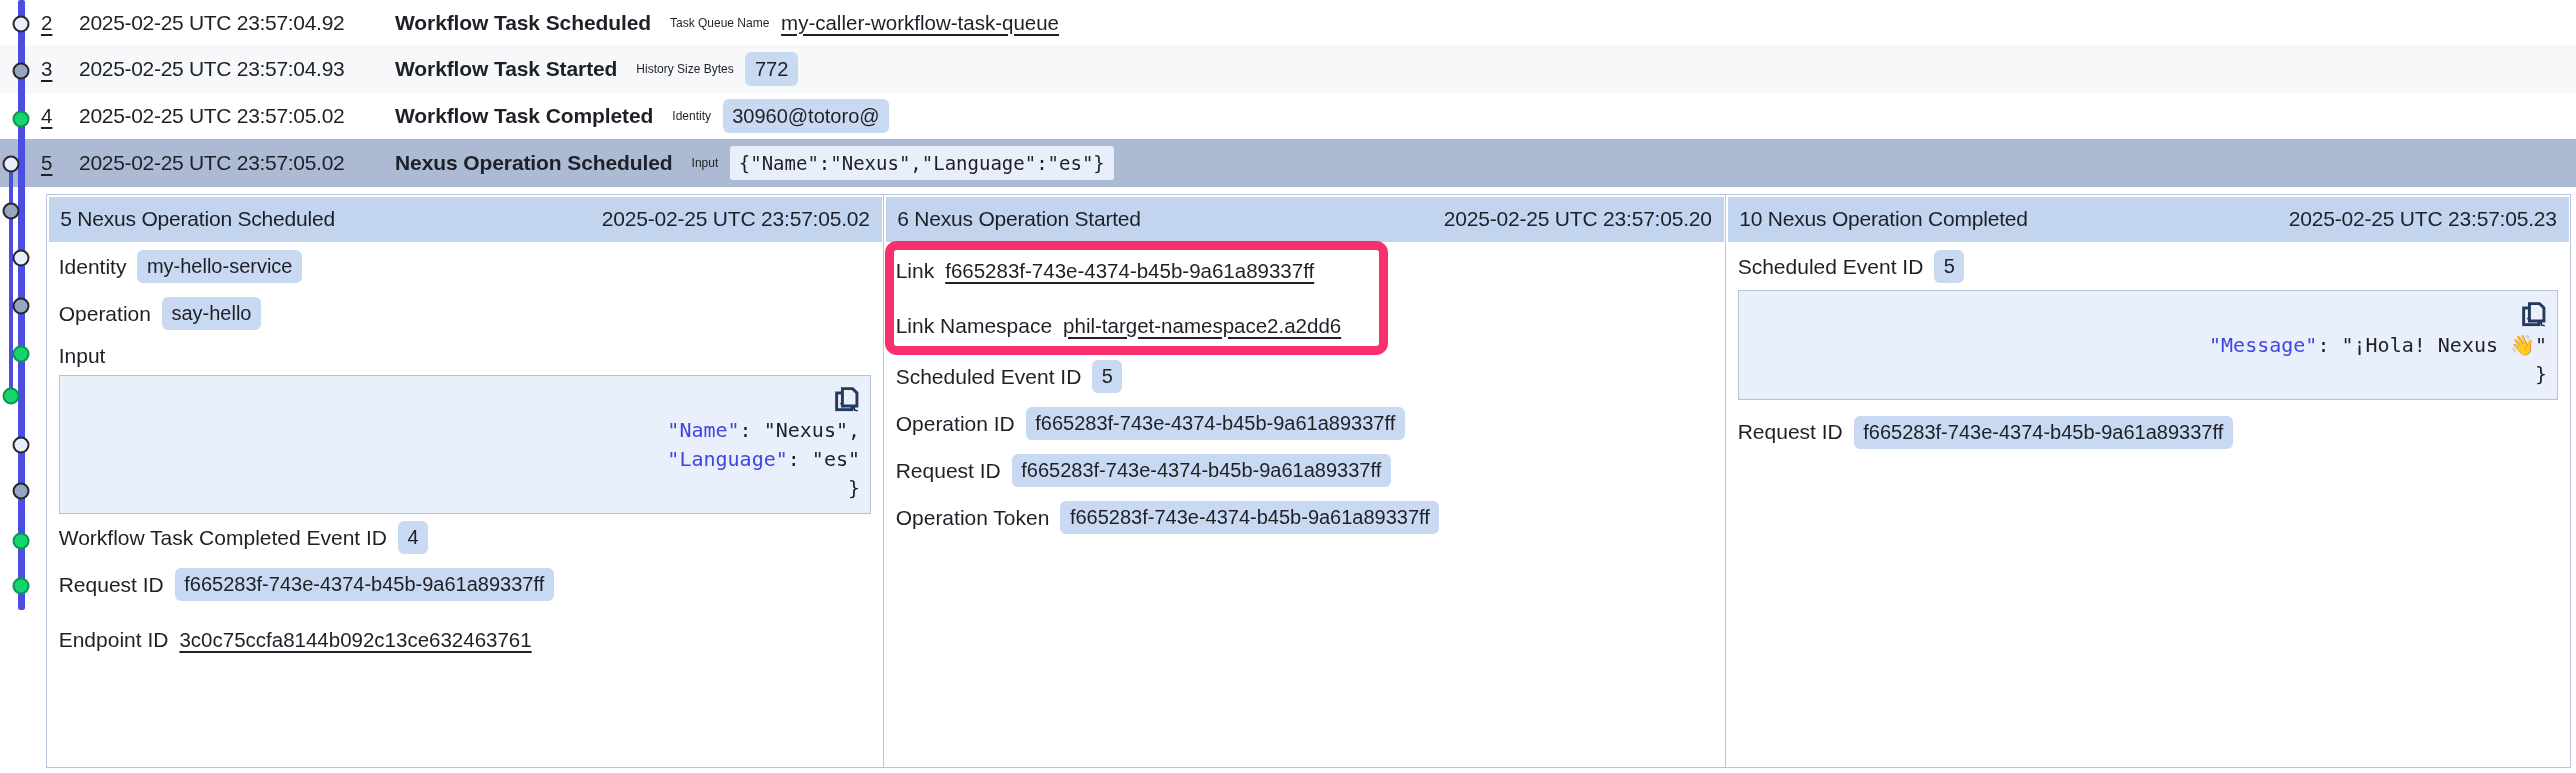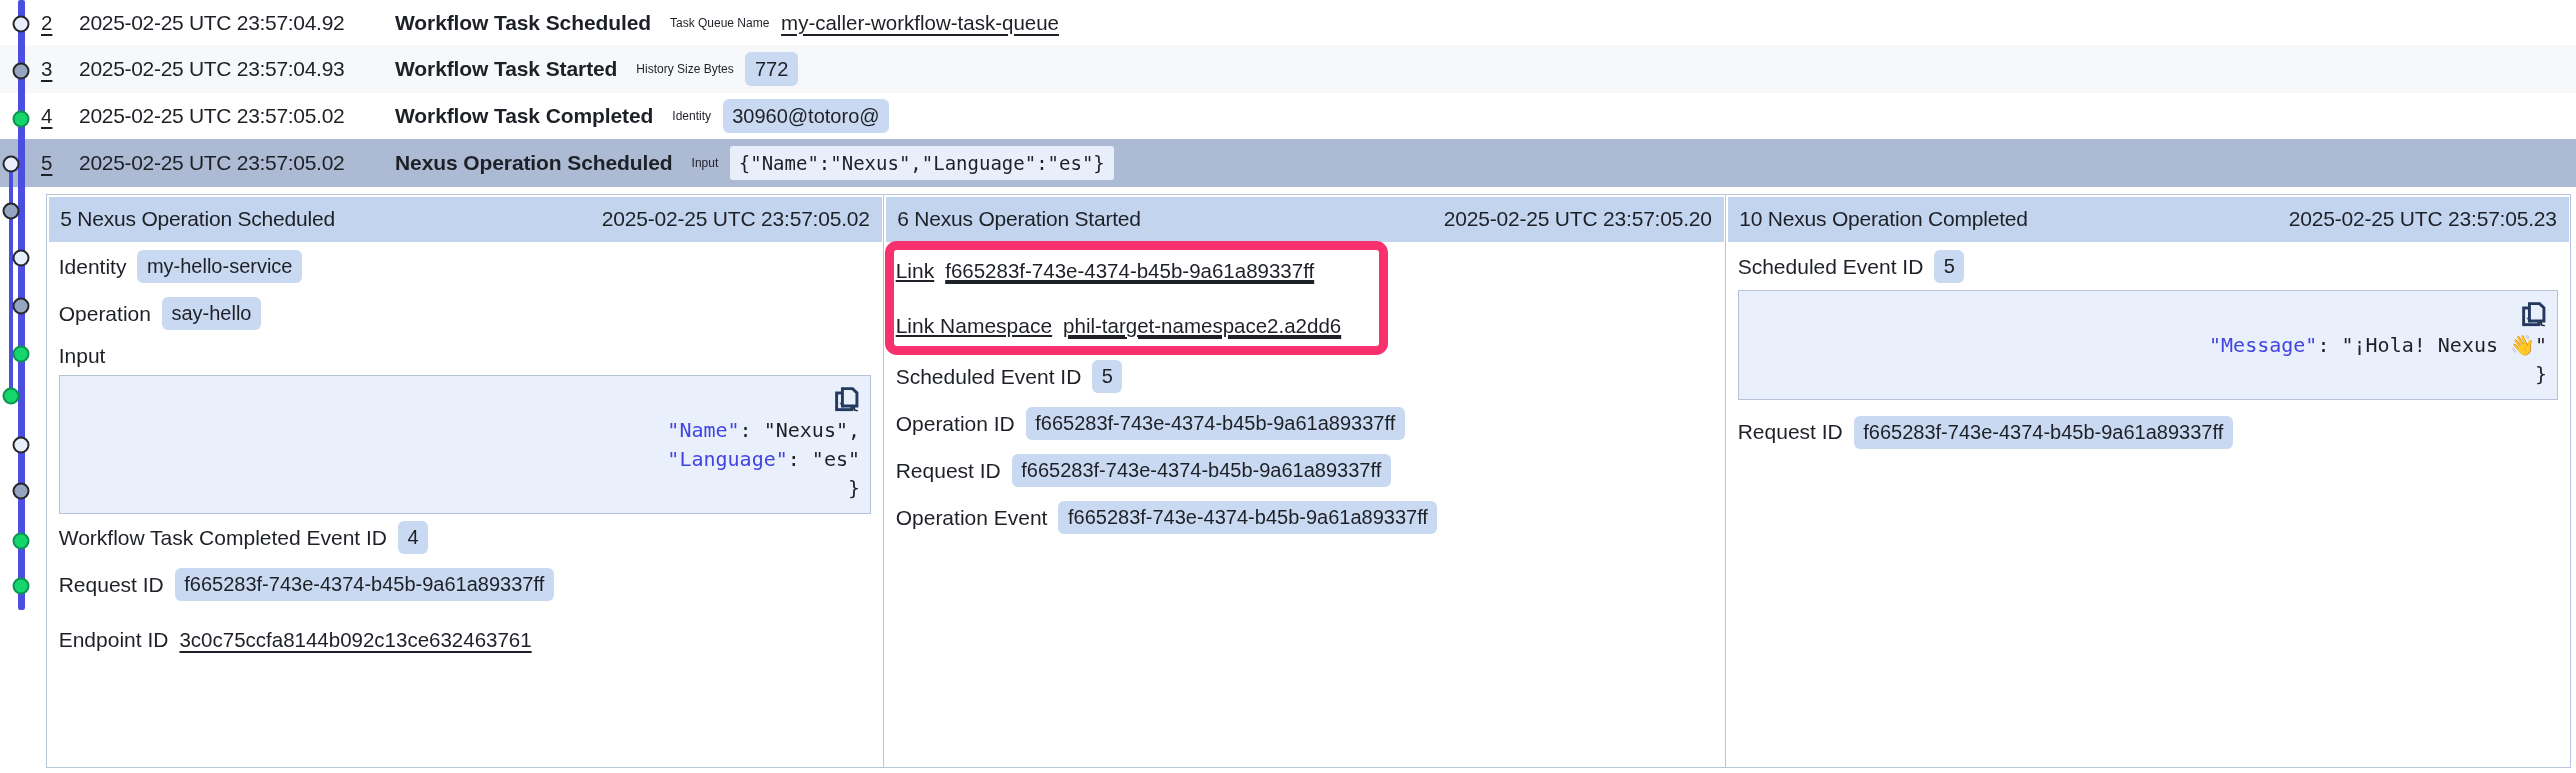--- a/index.html
+++ b/index.html
@@ -31,21 +31,21 @@
   .dot.green{background:#14d66c;border-color:#0d9450;}
   
   #detail{position:absolute;left:46px;top:194px;width:2525px;height:574px;border:1.5px solid #b9c5de;box-sizing:border-box;display:flex;background:#ffffff;}
   .panel{position:relative;box-sizing:border-box;text-align:right;}
   .panel-1{width:837px;border-right:1.5px solid #b9c5de;}
   .panel-2{width:842px;border-right:1.5px solid #b9c5de;}
   .panel-3{flex:1;}
   .panel-header{margin:1.5px;height:45px;background:#c3d4ee;display:flex;justify-content:space-between;align-items:center;padding:0 11.7px;font-size:21px;letter-spacing:-0.2px;}
   .panel-body{padding:0 11.7px;position:relative;}
   .frow{min-height:47px;display:flex;align-items:center;gap:11px;font-size:21px;}
-  .frow.tall{min-height:55px;text-decoration:underline;}
+  .frow.tall{min-height:55px;}
   .frow.push{margin-top:8.8px;}
   .label-row{height:38px;display:flex;align-items:center;font-size:21px;}
   .flabel{white-space:nowrap;}
   .flink{text-decoration:underline;text-decoration-thickness:1.8px;text-underline-offset:4.4px;cursor:pointer;font-size:20.5px;}
   
   .codeblock{position:relative;background:#e9effb;border:1.5px solid #b6c2da;box-sizing:border-box;padding:10.3px;font-family:"DejaVu Sans Mono","Liberation Mono",monospace;font-size:20px;line-height:29px;color:#1e2126;}
   .cline{white-space:pre;}
   .cline .chev{display:inline-block;width:17.6px;color:#4a4f57;font-size:16px;vertical-align:1.5px;cursor:pointer;}
   .cline.ind{padding-left:28px;}
   .cline.ind2{padding-left:16px;}
@@ -173,21 +173,21 @@
       </div>
       <div class="frow">
         <span class="flabel">Operation ID</span>
         <span class="badge">f665283f-743e-4374-b45b-9a61a89337ff</span>
       </div>
       <div class="frow">
         <span class="flabel">Request ID</span>
         <span class="badge">f665283f-743e-4374-b45b-9a61a89337ff</span>
       </div>
       <div class="frow">
-        <span class="flabel">Operation Event</span>
+        <span class="flabel">Operation Token</span>
         <span class="badge">f665283f-743e-4374-b45b-9a61a89337ff</span>
       </div>
     </div>
   </div>
 
   <div class="panel panel-3">
     <div class="panel-header">
       <span>10 Nexus Operation Completed</span>
       <span>2025-02-25 UTC 23:57:05.23</span>
     </div>

